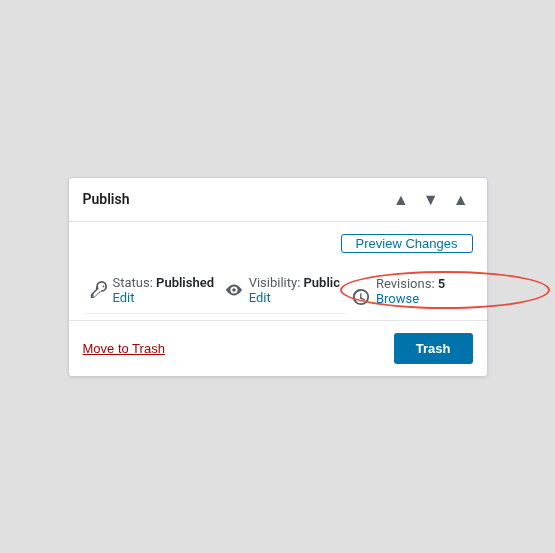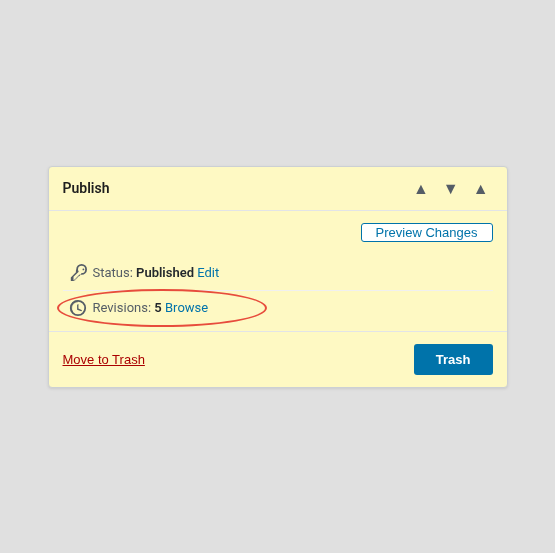--- a/index.html
+++ b/index.html
@@ -12,24 +12,24 @@
       width: 555px;
       height: 553px;
       background: #e0e0e0;
       display: flex;
       align-items: center;
       justify-content: center;
       font-family: -apple-system, BlinkMacSystemFont, "Segoe UI", Roboto, sans-serif;
     }
 
     .panel {
-      background: #fef9c3;
+      background: #ffffff;
       border: 1px solid #ccd0d4;
       border-radius: 4px;
-      width: 460px;
+      width: 420px;
       box-shadow: 0 1px 3px rgba(0,0,0,0.1);
     }
 
     .panel-header {
       display: flex;
       align-items: center;
       justify-content: space-between;
       padding: 10px 14px;
       border-bottom: 1px solid #e2e4e7;
     }
@@ -70,21 +70,21 @@
       color: #0073aa;
       padding: 1px 14px;
       border-radius: 3px;
       font-size: 13px;
       cursor: pointer;
       font-weight: 500;
     }
 
     .info-rows {
       display: flex;
-      flex-direction: column;
+      flex-direction: row;
       gap: 0;
     }
 
     .info-row {
       display: flex;
       align-items: center;
       padding: 8px 0;
       font-size: 13px;
       color: #23282d;
       border-bottom: 1px solid #f0f0f0;
@@ -119,20 +119,21 @@
     }
 
     .info-text a {
       color: #0073aa;
       text-decoration: none;
       font-weight: 400;
     }
 
     .revisions-row {
       position: relative;
+      align-items: flex-end;
     }
 
     .revisions-circle {
       position: absolute;
       left: -6px;
       top: 50%;
       transform: translateY(-50%);
       width: 210px;
       height: 38px;
       border: 2px solid #e74c3c;
@@ -196,20 +197,31 @@
 
           <svg viewBox="0 0 20 20" xmlns="http://www.w3.org/2000/svg">
             <path d="M14 0a6 6 0 0 1 6 6 6 6 0 0 1-6 6 6 6 0 0 1-2.27-.44L10 13.27V15H8v2H6v2H2v-4l5.73-5.73A6 6 0 0 1 8 6a6 6 0 0 1 6-6zm0 2a4 4 0 0 0-4 4 4 4 0 0 0 .45 1.83l.34.67L5 14.23V18h2v-2h2v-2h2l1.5-1.5-.17-.5A4 4 0 0 0 14 10a4 4 0 0 0 4-4 4 4 0 0 0-4-4zm2 3a1 1 0 1 1 0 2 1 1 0 0 1 0-2z"></path>
           </svg>
         </div>
         <div class="info-text">
           Status: <strong>Published</strong> <a href="#">Edit</a>
         </div>
       </div>
 
+      <div class="info-row">
+        <div class="icon-cell">
+
+          <svg viewBox="0 0 20 20" xmlns="http://www.w3.org/2000/svg">
+            <path d="M10 4C5 4 1 10 1 10s4 6 9 6 9-6 9-6-4-6-9-6zm0 10a4 4 0 1 1 0-8 4 4 0 0 1 0 8zm0-6a2 2 0 1 0 0 4 2 2 0 0 0 0-4z"></path>
+          </svg>
+        </div>
+        <div class="info-text">
+          Visibility: <strong>Public</strong> <a href="#">Edit</a>
+        </div>
+      </div>
 
       <div class="info-row revisions-row">
         <div class="revisions-circle"></div>
         <div class="icon-cell">
 
           <svg viewBox="0 0 20 20" xmlns="http://www.w3.org/2000/svg">
             <path d="M10 1a9 9 0 1 0 9 9A9 9 0 0 0 10 1zm0 16a7 7 0 1 1 7-7 7 7 0 0 1-7 7zm.5-11.5v5l4 2-.75 1.23L9 12V6.5z"></path>
             <path d="M3.5 10A6.5 6.5 0 0 1 10 3.5V1a9 9 0 0 0-9 9 9 9 0 0 0 1.8 5.4l1.57-1.57A6.46 6.46 0 0 1 3.5 10z" fill="#555d66" opacity="0.5"></path>
           </svg>
         </div>

